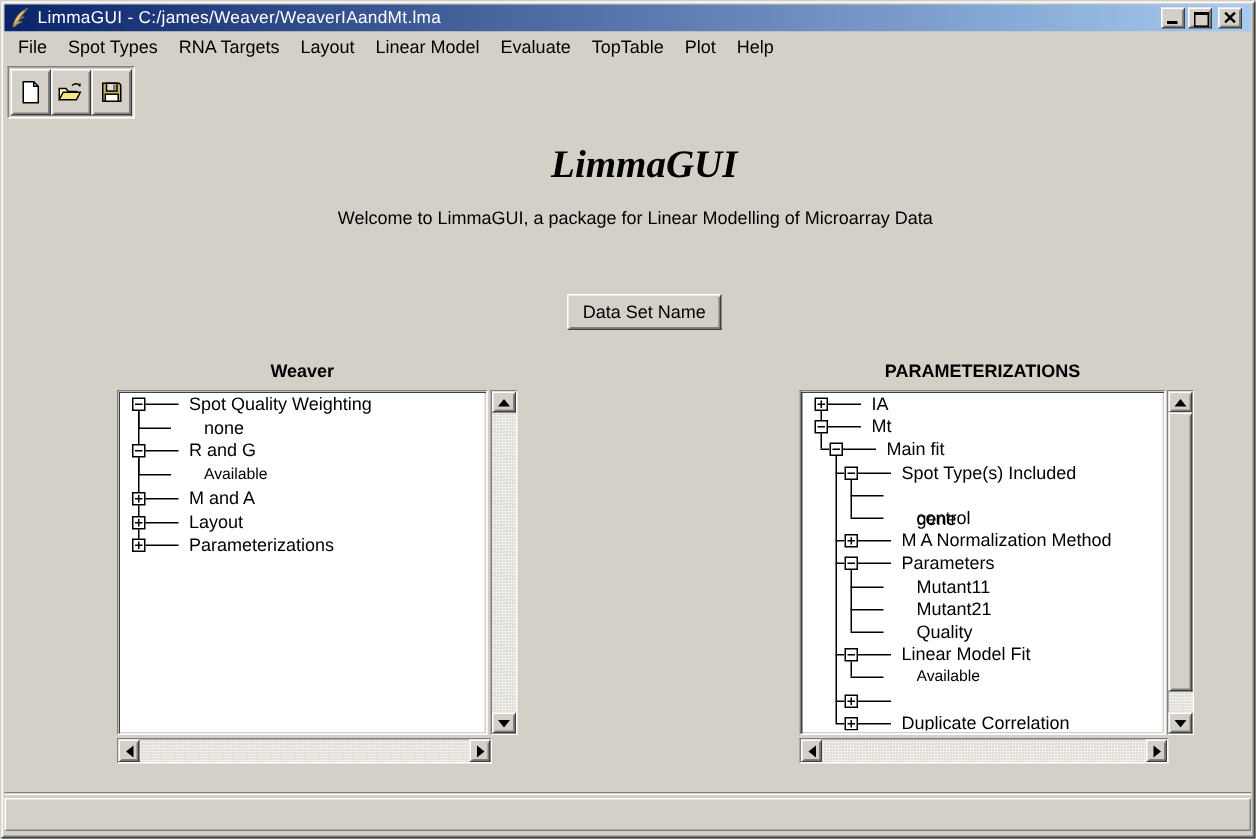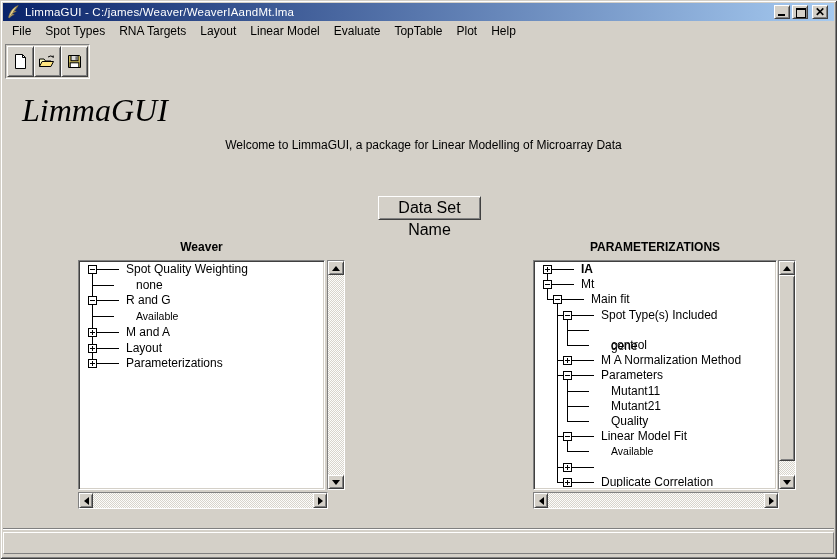--- a/index.html
+++ b/index.html
@@ -47,30 +47,30 @@
     display:flex;align-items:stretch;padding:1px;background:#d4d0c8;
   }
   .toolbtn{
     width:27px;background:#d4d0c8;border:1px solid;
     border-color:#ffffff #404040 #404040 #ffffff;
     box-shadow: inset 1px 1px 0 #d4d0c8, inset -1px -1px 0 #808080;
     display:flex;align-items:center;justify-content:center;box-sizing:border-box;
   }
   
   .app-title{
-    left:0;top:93px;width:837px;text-align:left;text-indent:22px;
-    font-family:"Liberation Serif", serif;font-style:italic;font-weight:normal;
-    font-size:32px;line-height:34px;
+    left:0;top:93px;width:837px;text-align:center;text-indent:22px;
+    font-family:"Liberation Serif", serif;font-style:italic;font-weight:bold;
+    font-size:26px;line-height:34px;
   }
   .subtitle{left:0;top:138px;width:837px;text-align:center;text-indent:10px;font-size:12px;}
   .dataset-btn{
     left:378px;top:196px;width:103px;height:24px;background:#d4d0c8;
     border:1px solid;border-color:#ffffff #404040 #404040 #ffffff;
     box-shadow: inset 1px 1px 0 #d4d0c8, inset -1px -1px 0 #808080;
-    font-size:16px;text-align:center;line-height:22px;box-sizing:border-box;
+    font-size:12px;text-align:center;line-height:22px;box-sizing:border-box;
     font-family:"Liberation Sans", sans-serif;
   }
   .tree-header{font-size:12px;font-weight:bold;text-align:center;height:15px;}
   
   .tree-canvas{
     background:#fff;box-sizing:border-box;
     border:1px solid;border-color:#808080 #ffffff #ffffff #808080;
     box-shadow: inset 1px 1px 0 #404040, inset -1px -1px 0 #d4d0c8;
   }
   .tree-inner{position:absolute;left:2px;top:2px;right:2px;bottom:2px;overflow:hidden;}
@@ -247,21 +247,21 @@
         <div class="tline" style="left: 11px; top: 21px; width: 1px; height: 15px;"></div>
         <div class="tline" style="left: 21px; top: 36px; width: 1px; height: 183px;"></div>
         <div class="tline" style="left: 31px; top: 52px; width: 1px; height: 30px;"></div>
         <div class="tline" style="left: 31px; top: 112px; width: 1px; height: 46px;"></div>
         <div class="tline" style="left: 31px; top: 173px; width: 1px; height: 15px;"></div>
         <div class="tline" style="left: 15px; top: 6px; width: 23px; height: 1px;"></div>
         <div class="tbox" style="left: 7px; top: 2px;">
           <span class="h"></span>
           <span class="v"></span>
         </div>
-        <div class="tlabel" style="left: 45px; top: -1px; font-weight: bold;">IA</div>
+        <div class="tlabel" style="left: 45px; top: -1px;">IA</div>
         <div class="tline" style="left: 15px; top: 21px; width: 23px; height: 1px;"></div>
         <div class="tbox" style="left: 7px; top: 17px;">
           <span class="h"></span>
         </div>
         <div class="tlabel" style="left: 45px; top: 14px;">Mt</div>
         <div class="tline" style="left: 11px; top: 36px; width: 6px; height: 1px;"></div>
         <div class="tline" style="left: 25px; top: 36px; width: 23px; height: 1px;"></div>
         <div class="tbox" style="left: 17px; top: 32px;">
           <span class="h"></span>
         </div>

